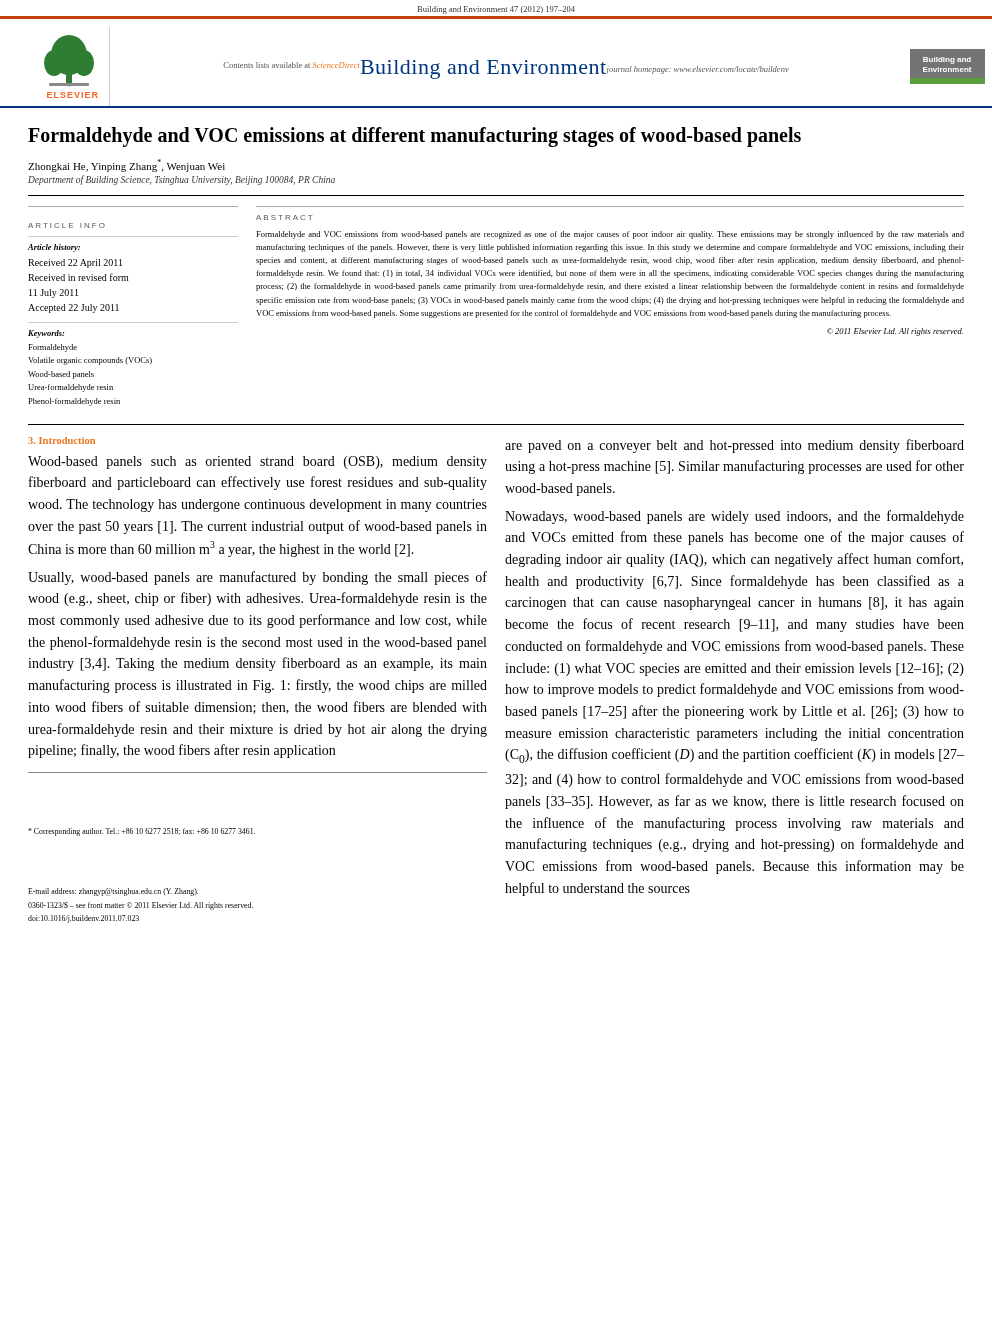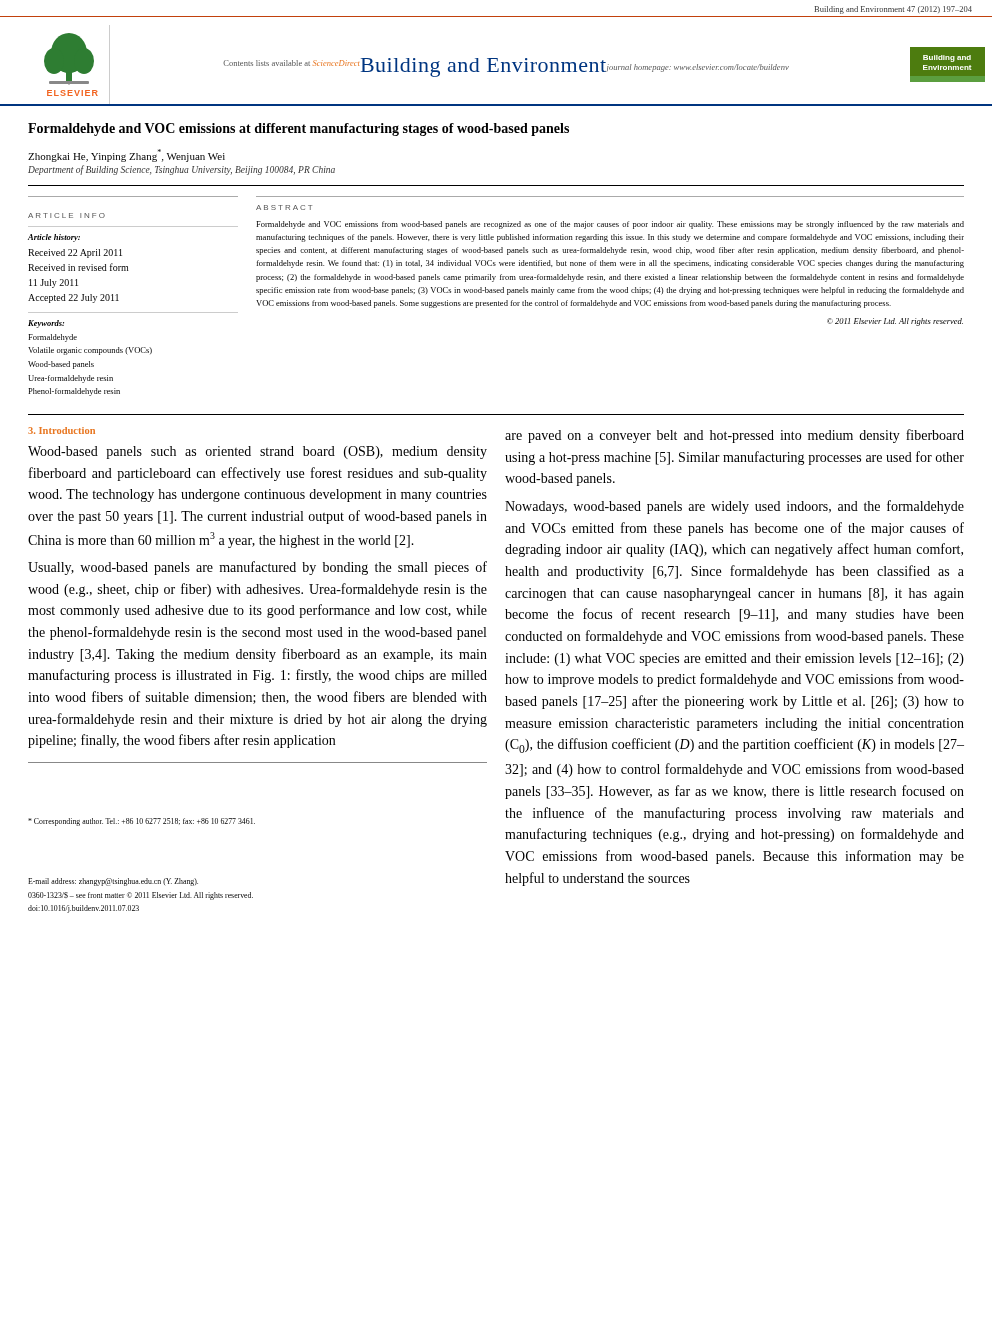--- a/index.html
+++ b/index.html
@@ -7,25 +7,25 @@
       background: #fff;
       font-family: 'Times New Roman', Times, serif;
       font-size: 10px;
       color: #000;
       width: 992px;
       min-height: 1323px;
     }
 
     
     .top-bar {
-      text-align: right;
+      text-align: center;
       padding: 4px 20px 2px 20px;
       font-size: 8.5px;
       color: #333;
-      border-bottom: 1px solid #c2410c;
+      border-bottom: 3px solid #c2410c;
     }
 
     
     .journal-header {
       display: flex;
       align-items: stretch;
       border-bottom: 2px solid #003580;
       padding: 8px 0 0 0;
     }
 
@@ -91,21 +91,21 @@
 
     .journal-corner-logo {
       width: 90px;
       padding: 4px;
       display: flex;
       align-items: center;
       justify-content: center;
     }
 
     .corner-logo-box {
-      background: #4d7c0f;
+      background: #737373;
       color: #fff;
       font-size: 8px;
       font-family: Arial, sans-serif;
       font-weight: bold;
       text-align: center;
       padding: 6px 8px;
       line-height: 1.3;
       width: 75px;
       position: relative;
     }
@@ -115,21 +115,21 @@
       background: #5b9e3f;
       margin: 3px -8px -6px -8px;
     }
 
     
     .article-container {
       padding: 14px 28px 14px 28px;
     }
 
     .article-title {
-      font-size: 14px;
+      font-size: 20px;
       font-weight: bold;
       color: #000;
       line-height: 1.3;
       margin-bottom: 10px;
       font-family: 'Times New Roman', serif;
     }
 
     .authors {
       font-size: 11px;
       margin-bottom: 3px;

